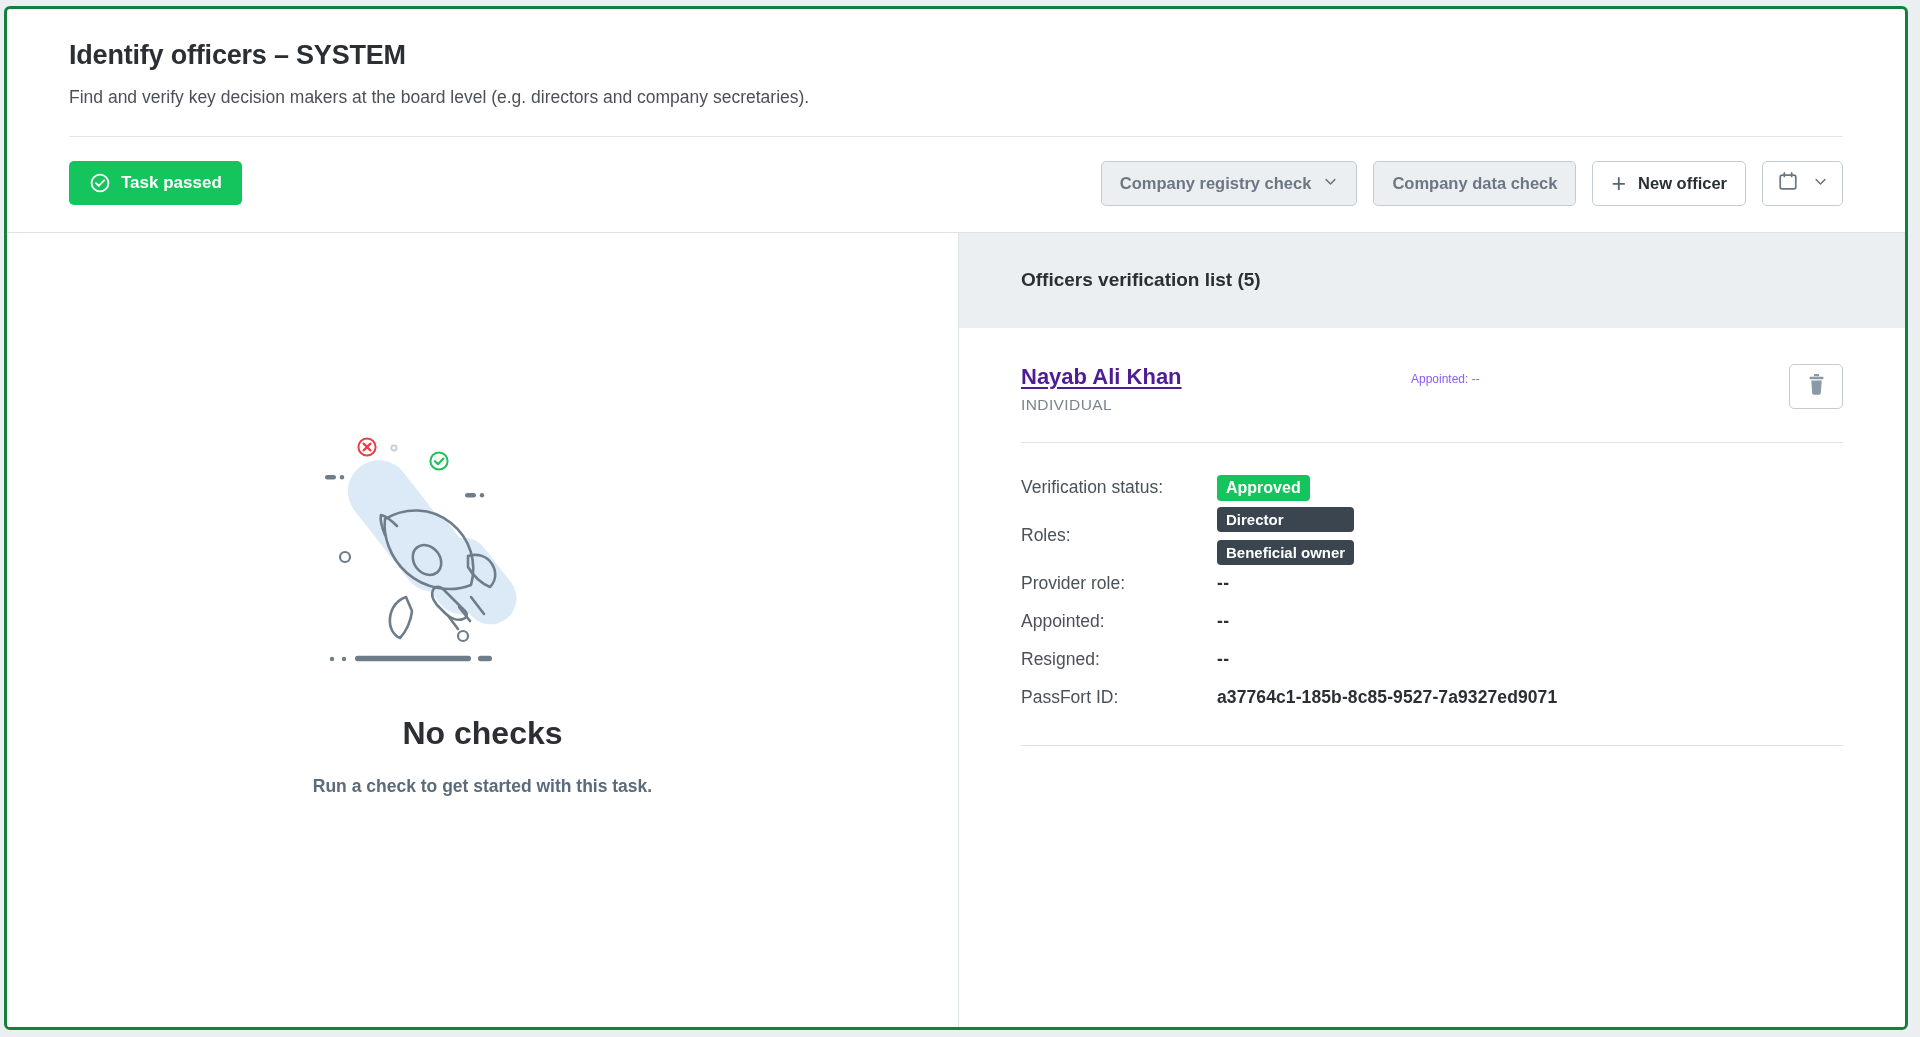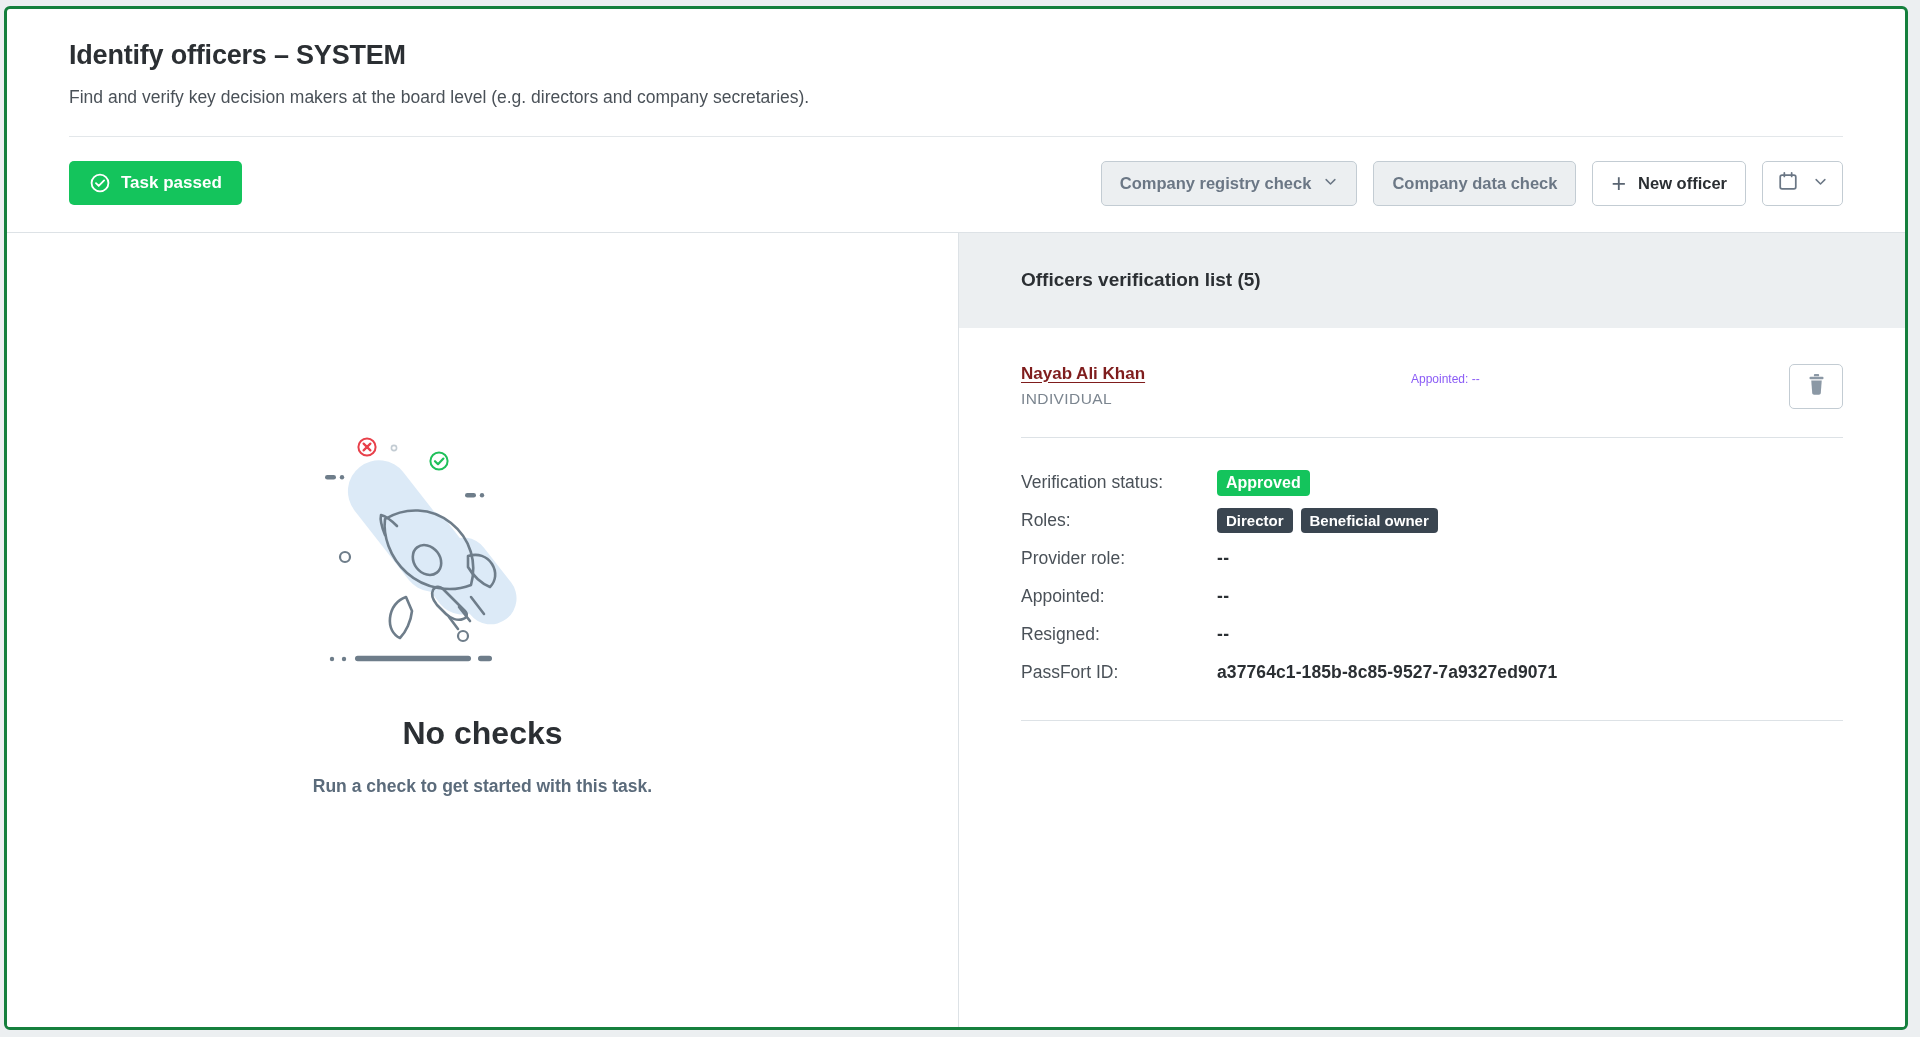--- a/index.html
+++ b/index.html
@@ -98,21 +98,21 @@
   }
   .panel-header .title { font-size: 19px; font-weight: bold; color: #2b2f33; }
 
   .officer-card { padding: 36px 62px 0 62px; }
   .officer-top {
     display: flex; align-items: flex-start;
     padding-bottom: 28px;
   }
   .officer-ident { width: 390px; }
   .officer-name {
-    font-size: 17px; font-weight: bold; color: #7f1d1d;
+    font-size: 22px; font-weight: bold; color: #4c1d95;
     text-underline-offset: 3px;
   }
   .officer-type {
     margin-top: 6px;
     font-size: 15.5px; color: #7b858f; letter-spacing: 0.4px;
   }
   .officer-appointed {
     flex: 1; font-size: 12px; color: #8b5cf6; padding-top: 8px;
   }
   .delete-btn {
@@ -133,21 +133,21 @@
     font-size: 17.5px; color: #4a5158;
   }
   .detail-value { font-size: 17.5px; color: #2b2f33; font-weight: bold; }
   .detail-value.dashes { font-weight: bold; letter-spacing: 0.5px; }
   .status-pill {
     display: inline-block;
     background: #14c45c; color: #fff;
     border-radius: 4px; padding: 4px 9px;
     font-size: 16px; font-weight: bold;
   }
-  .role-pills { display: flex; gap: 8px; }
+  .role-pills { display: flex; gap: 8px; flex-direction: column; }
   .role-pill {
     background: #3a4550; color: #fff;
     border-radius: 4px; padding: 4px 9px;
     font-size: 15px; font-weight: bold;
   }
   .passfort-id { font-size: 17.5px; font-weight: bold; color: #2b2f33; letter-spacing: 0.1px; }
 
   .panel-bottom-rule {
     margin-top: 28px;
     height: 1px; background: #dde2e6;

